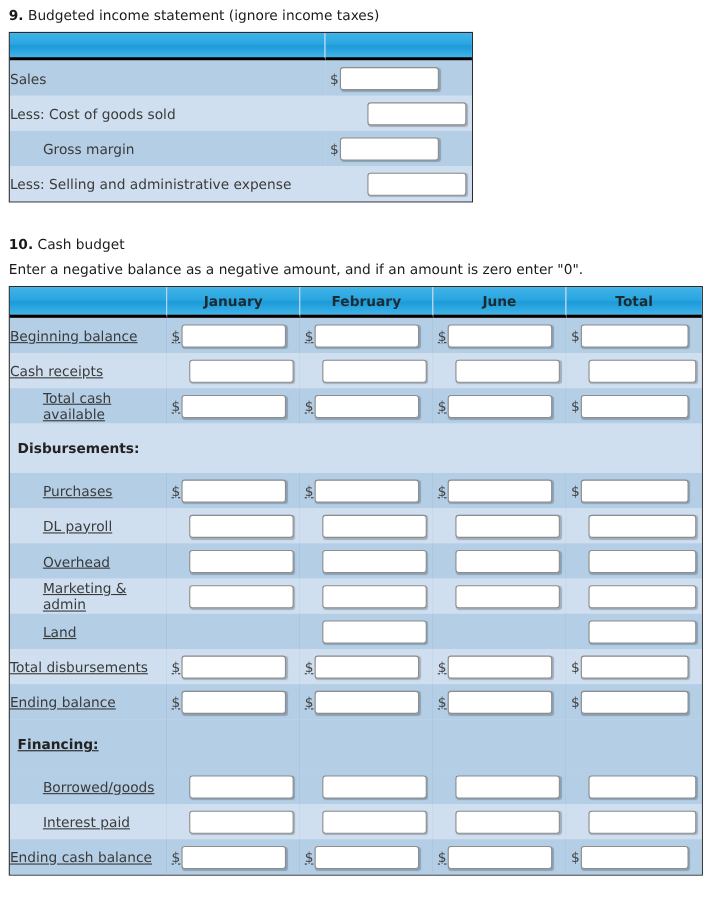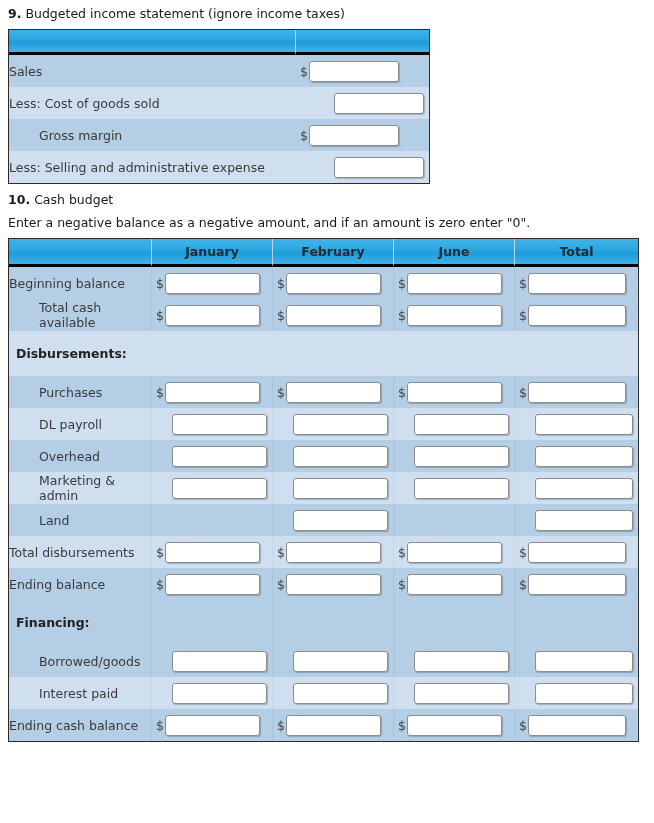--- a/index.html
+++ b/index.html
@@ -62,21 +62,21 @@
     font-size: 12.5px;
     color: #3a3a3a;
     height: 32px;
   }
 
   
   .r-dark  td { background: #b4cee5; }
   .r-light td { background: #cfdff0; }
 
   
-  .t2 td.divider { border-right: 1px solid #c3d8ea; }
+  .t2 td.divider { border-right: 1px solid #c3d8ea; text-decoration: underline; }
   .t2 .r-dark td.divider { border-right: 1px solid #a8c5de; }
 
   .lbl { padding-left: 7px; white-space: nowrap; }
   .lbl.ind { padding-left: 30px; }
   .lbl.wrap { white-space: normal; padding-right: 4px; line-height: 15px; }
   .lbl.bold { font-weight: bold; color: #222; padding-left: 7px; }
 
   
   .money {
     display: flex;
@@ -102,21 +102,21 @@
     box-shadow: 1px 1px 1px rgba(0,0,0,0.22);
     box-sizing: border-box;
     outline: none;
     font-family: "DejaVu Sans", sans-serif;
     font-size: 12px;
     padding: 0 3px;
     color: #222;
   }
 
   
-  .t1 { width: 420px; margin-bottom: 8px; }
+  .t1 { width: 420px; margin-bottom: 30px; }
   .t1 col.c1 { width: 287px; }
   .t1 col.c2 { width: 133px; }
   .t1 th { height: 22px; }
   .t1 td { height: 32px; }
   .t1 th.h1 { border-right: 1px solid #b9d4ea; }
   .t1 .inp { width: 90px; }
 
   
   .t2 { width: 630px; }
   .t2 col.cL { width: 143px; }
@@ -231,20 +231,47 @@
               <input type="text" class="inp" style="">
             </div>
           </td>
           <td>
             <div class="money">
               <span class="dollar">$</span>
               <input type="text" class="inp tot" style="">
             </div>
           </td>
         </tr>
+        <tr class="r-light">
+          <td class="lbl divider">Cash receipts</td>
+          <td class="divider">
+            <div class="money right">
+              <span class="dollar hidden">$</span>
+              <input type="text" class="inp" style="">
+            </div>
+          </td>
+          <td class="divider">
+            <div class="money right">
+              <span class="dollar hidden">$</span>
+              <input type="text" class="inp" style="">
+            </div>
+          </td>
+          <td class="divider">
+            <div class="money right">
+              <span class="dollar hidden">$</span>
+              <input type="text" class="inp" style="">
+            </div>
+          </td>
+          <td>
+            <div class="money right">
+              <span class="dollar hidden">$</span>
+              <input type="text" class="inp tot" style="">
+            </div>
+          </td>
+        </tr>
         <tr class="r-dark">
           <td class="lbl divider ind wrap">Total cash available</td>
           <td class="divider">
             <div class="money">
               <span class="dollar">$</span>
               <input type="text" class="inp" style="">
             </div>
           </td>
           <td class="divider">
             <div class="money">

